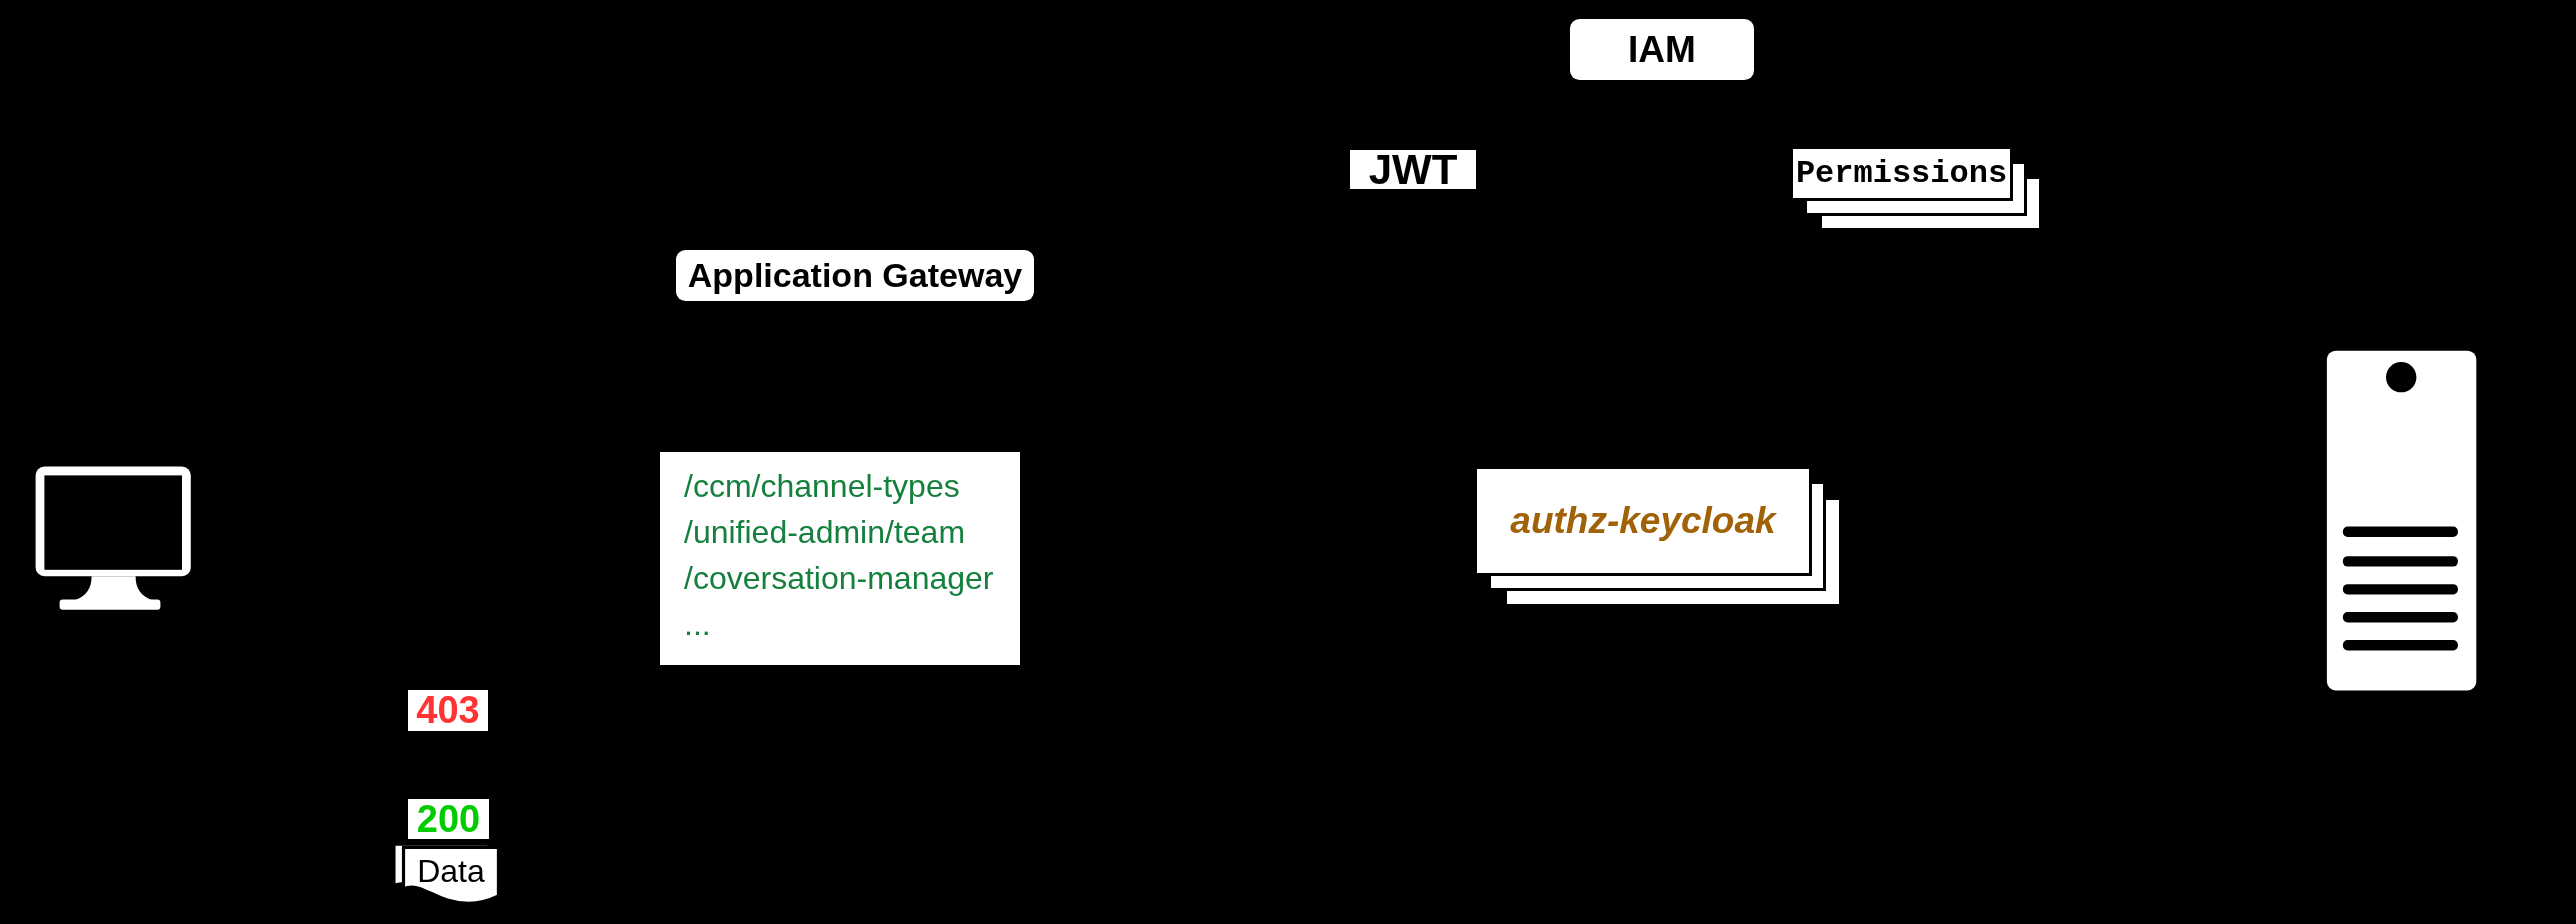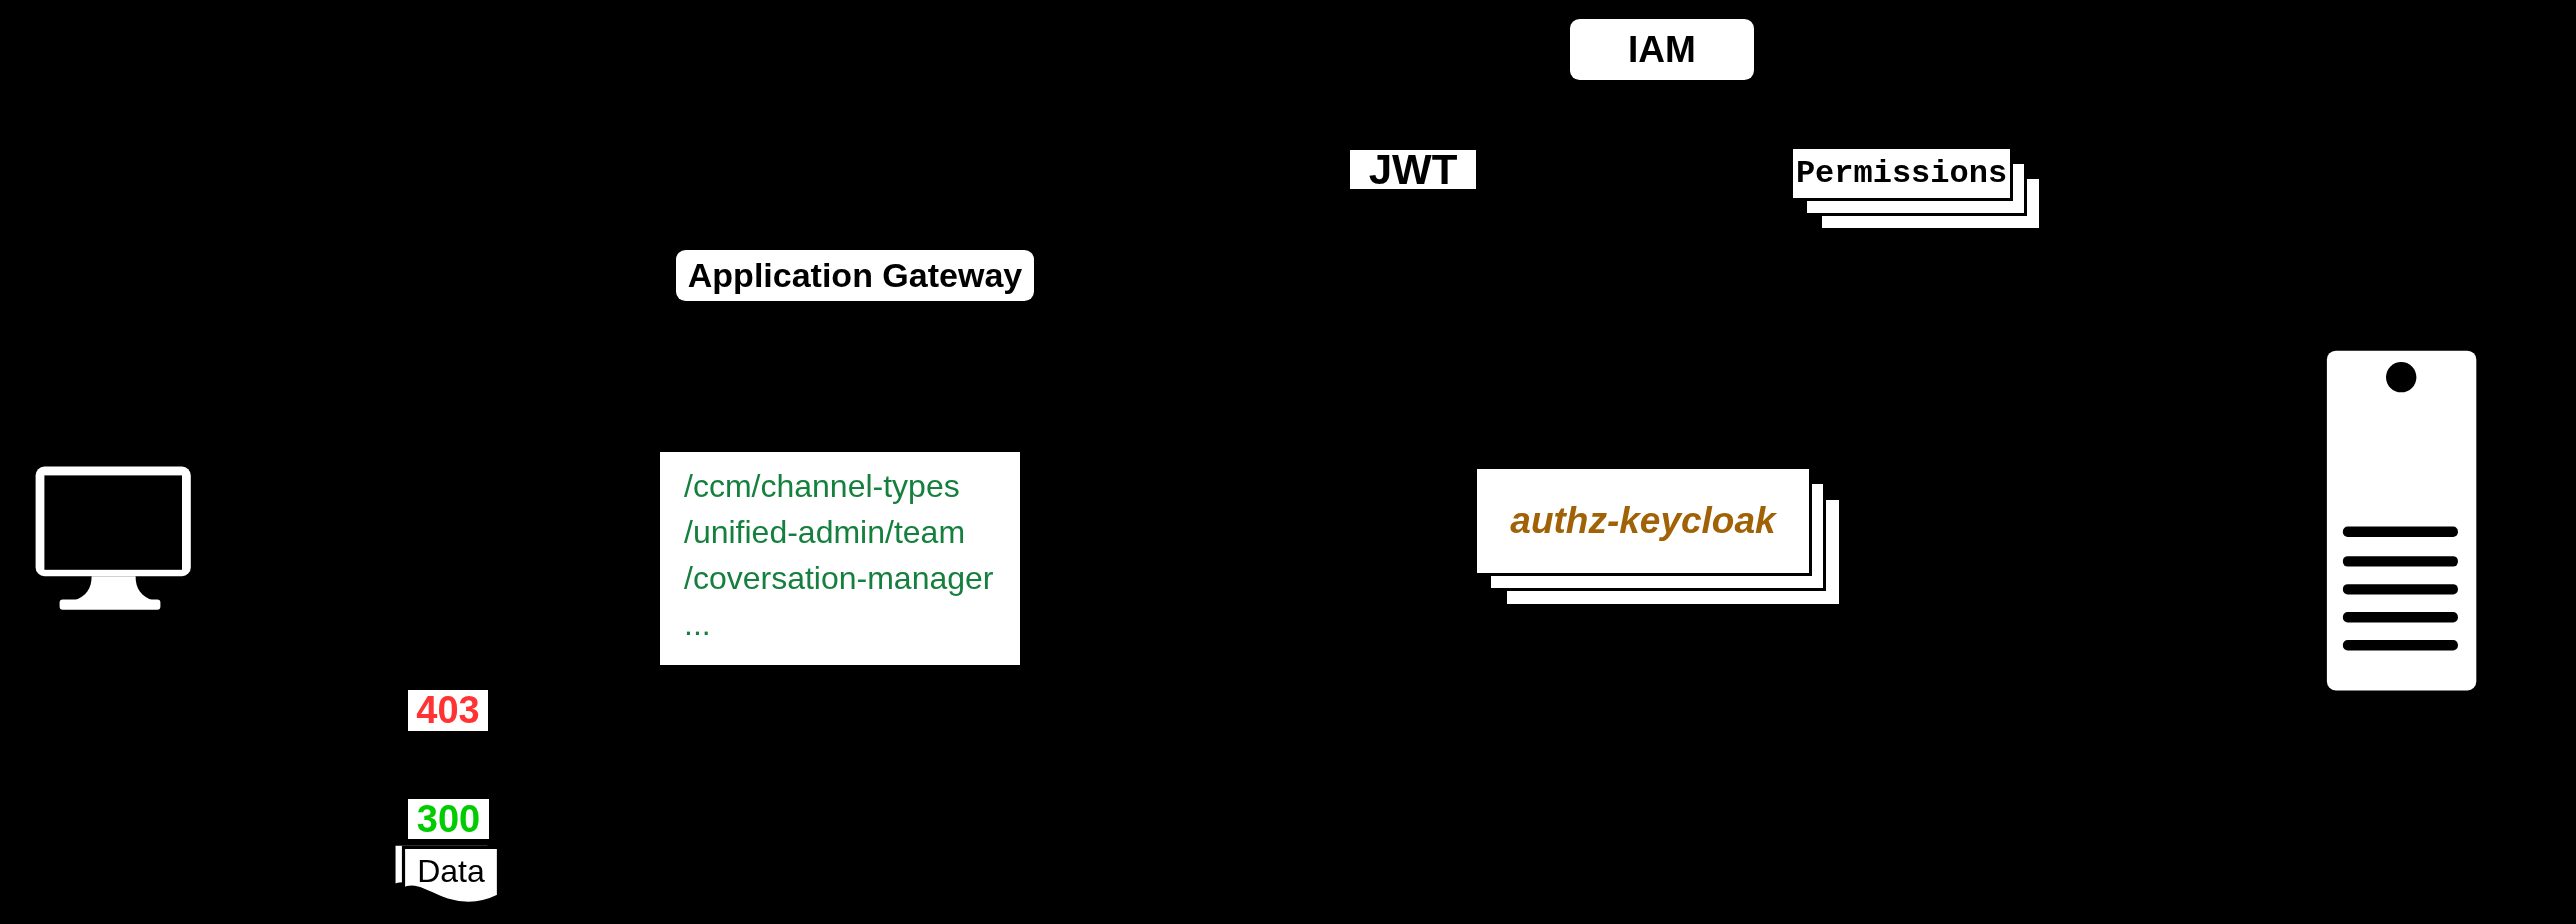--- a/index.html
+++ b/index.html
@@ -150,21 +150,21 @@
     <circle cx="94" cy="34" r="19" fill="#000000"></circle>
     <rect x="21" y="221" width="144" height="13" rx="6" fill="#000000"></rect>
     <rect x="21" y="258" width="144" height="13" rx="6" fill="#000000"></rect>
     <rect x="21" y="293" width="144" height="13" rx="6" fill="#000000"></rect>
     <rect x="21" y="328" width="144" height="13" rx="6" fill="#000000"></rect>
     <rect x="21" y="363" width="144" height="13" rx="6" fill="#000000"></rect>
   </svg>
 
   <div class="status-chip status-403" style="color: rgb(255, 51, 51);">403</div>
 
-  <div class="status-chip status-200" style="color: rgb(0, 204, 0);">300</div>
+  <div class="status-chip status-200" style="color: rgb(0, 204, 0);">200</div>
 
   <svg class="data-doc-svg" width="122" height="75" viewBox="0 0 152 94">
     <path d="M24,13 H143 V74 C123,84 102,86 79,79 C59,73 41,57 24,65 Z" transform="translate(-12,-4)" fill="#ffffff" stroke="#000000" stroke-width="4"></path>
     <path d="M24,13 H143 V74 C123,84 102,86 79,79 C59,73 41,57 24,65 Z" fill="#ffffff" stroke="#000000" stroke-width="4"></path>
   </svg>
   <div class="data-doc-label">Data</div>
 
 </div>
 
 

